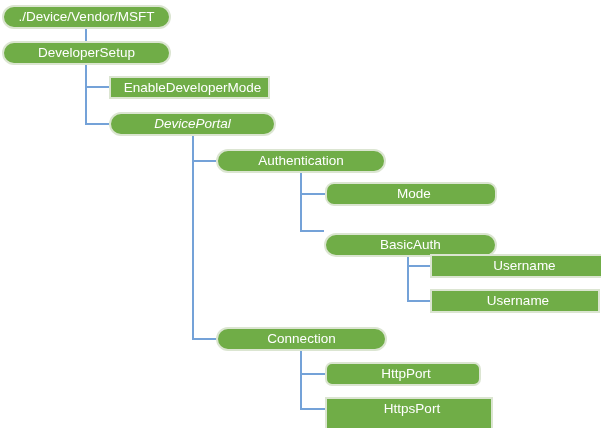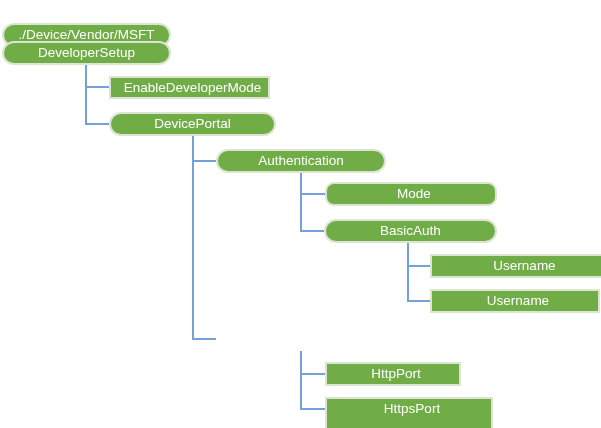--- a/index.html
+++ b/index.html
@@ -32,31 +32,31 @@
     font-size: 13.5px;
     line-height: 20px;
     text-align: center;
     white-space: nowrap;
     overflow: hidden;
     z-index: 2;
   }
   .rounded { border-radius: 12px; }
   .rect    { border-radius: 0; padding-left: 6px; }
 
-  .n0  { left: 2px;   top: 5px;   width: 169px; height: 24px; margin-top: 18px; }
+  .n0  { left: 2px;   top: 5px;   width: 169px; height: 24px; }
   .n1  { left: 2px;   top: 41px;  width: 169px; height: 24px; }
   .n2  { left: 109px; top: 76px;  width: 161px; height: 23px; }
-  .n3  { left: 109px; top: 112px; width: 167px; height: 24px; }
+  .n3  { left: 109px; top: 112px; width: 167px; height: 24px; font-style: italic; }
   .n4  { left: 216px; top: 149px; width: 170px; height: 24px; }
   .n5  { left: 325px; top: 182px; width: 172px; height: 24px; border-radius: 9px; }
-  .n6  { left: 324px; top: 219px; width: 173px; height: 24px; }
+  .n6  { left: 324px; top: 233px; width: 173px; height: 24px; }
   .n7  { left: 430px; top: 254px; width: 183px; height: 24px; }
   .n8  { left: 430px; top: 289px; width: 170px; height: 24px; }
   .n9  { left: 216px; top: 327px; width: 171px; height: 24px; }
-  .n10 { left: 325px; top: 362px; width: 136px; height: 24px; }
+  .n10 { left: 325px; top: 362px; width: 156px; height: 24px; border-radius: 7px; }
   .n11 { left: 325px; top: 397px; width: 168px; height: 36px; }
 </style>
 </head>
 <body>
 
 <div class="canvas">
 
   <svg class="connectors" viewBox="0 0 601 428" xmlns="http://www.w3.org/2000/svg" fill="none" stroke="#74A2D8" stroke-width="2">
 
     <path d="M86,29 L86,41"></path>
@@ -79,16 +79,17 @@
 
   <div class="node rounded n0">./Device/Vendor/MSFT</div>
   <div class="node rounded n1">DeveloperSetup</div>
   <div class="node rect    n2">EnableDeveloperMode</div>
   <div class="node rounded n3">DevicePortal</div>
   <div class="node rounded n4">Authentication</div>
   <div class="node rect    n5">Mode</div>
   <div class="node rounded n6">BasicAuth</div>
   <div class="node rect    n7">Username</div>
   <div class="node rect    n8">Username</div>
+  <div class="node rounded n9">Connection</div>
   <div class="node rect    n10">HttpPort</div>
   <div class="node rect    n11">HttpsPort</div>
 
 </div>
 
 </body></html>

